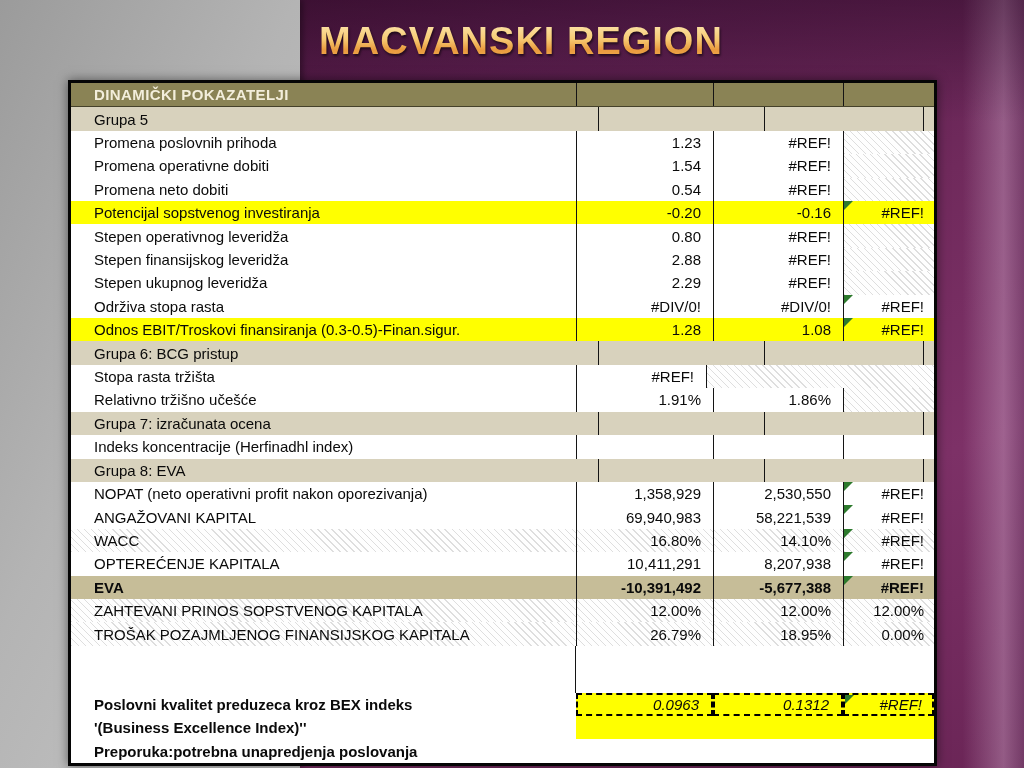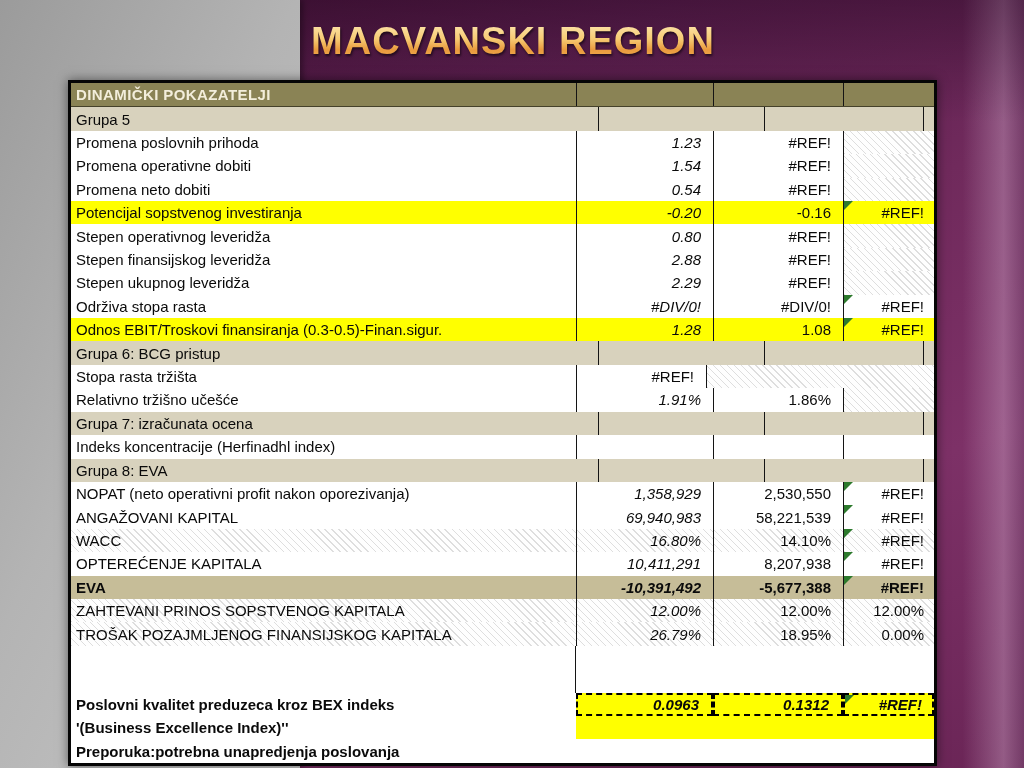--- a/index.html
+++ b/index.html
@@ -14,61 +14,61 @@
       linear-gradient(to bottom, rgba(25,0,22,0.35) 0%, rgba(25,0,22,0) 16%),
       linear-gradient(to right, rgba(0,0,0,0.28) 0%, rgba(0,0,0,0) 5%, rgba(0,0,0,0) 94%, rgba(214,178,209,0.38) 98%, rgba(130,95,130,0.35) 100%),
       linear-gradient(160deg, #451338 0%, #5d2050 22%, #702a5c 45%, #7d3167 70%, #6a2556 100%);
   }
   .bg-gray{
     position:absolute;left:0;top:0;width:300px;height:768px;
     background:linear-gradient(115deg,#9b9b9b 0%,#b4b4b4 45%,#c7c7c7 100%);
     box-shadow:3px 0 6px rgba(0,0,0,0.35);
   }
   .slide-title{
-    position:absolute;left:308px;top:20px;width:410px;height:48px;
+    position:absolute;left:316px;top:20px;width:410px;height:48px;
     text-align:center;font-size:38px;font-weight:bold;letter-spacing:1px;
     color:var(--title-gold,#f2b45a);
     background:linear-gradient(#fdeab8 0%,#f7ca72 40%,#e99a3e 62%,#f5bd60 100%);
     -webkit-background-clip:text;background-clip:text;
     -webkit-text-fill-color:transparent;
     filter:drop-shadow(1px 2px 1px rgba(0,0,0,0.55));
     white-space:nowrap;
   }
   .sheet{
     position:absolute;left:68px;top:80px;width:869px;height:686px;
     box-sizing:border-box;border:3px solid #050505;background:#fff;
     display:flex;flex-direction:column;
     box-shadow:0 0 10px rgba(0,0,0,0.5);
   }
   .row{display:flex;flex:1;min-height:0;position:relative;}
   .cell{
     box-sizing:border-box;display:flex;align-items:center;
     font-size:15px;color:#0a0a0a;overflow:hidden;white-space:nowrap;position:relative;
   }
-  .c0{width:505px;padding-left:5px;}
-  .c1{width:137px;justify-content:flex-end;padding-right:12px;font-style:italic;}
+  .c0{width:505px;padding-left:23px;}
+  .c1{width:137px;justify-content:flex-end;padding-right:12px;}
   .c2{width:130px;justify-content:flex-end;padding-right:12px;}
   .c3{flex:1;justify-content:flex-end;padding-right:10px;}
   .bl{border-left:1px solid #141414;}
   .row.header{background:var(--header-olive,#8a8355);border-bottom:1px solid #45412a;}
   .row.header .c0{color:#f3eedb;font-weight:bold;letter-spacing:0.4px;}
   .row.group{background:var(--group-beige,#d8d2bd);gap:31px;}
   .row.yellow{background:var(--highlight,#ffff00);}
   .row.eva{background:var(--eva-khaki,#c6bd98);}
   .row.eva .cell{font-weight:bold;}
   .hatchbg{
     background-color:#fefefe;
     background-image:repeating-linear-gradient(45deg,#dedede 0,#dedede 1px,transparent 1px,transparent 5px);
   }
   .row.spacer .c0,.row.labelonly .c0,.row.bex .c0,.row.bexband .c0{font-weight:bold;}
   .row.spacer .c0{border-right:1px solid #141414;}
   .row.bex .vcell{
     background:var(--highlight,#ffff00);
     border:2px dashed #000;
-    font-style:italic;font-weight:bold;
+    font-style:italic;font-weight:normal;
   }
   .bexfill{flex:1;background:var(--highlight,#ffff00);}
   .tri{
     position:absolute;left:0;top:0;width:0;height:0;
     border-top:9px solid var(--error-green,#2d7a2d);
     border-right:9px solid transparent;
   }
 </style>
 </head>
 <body>

